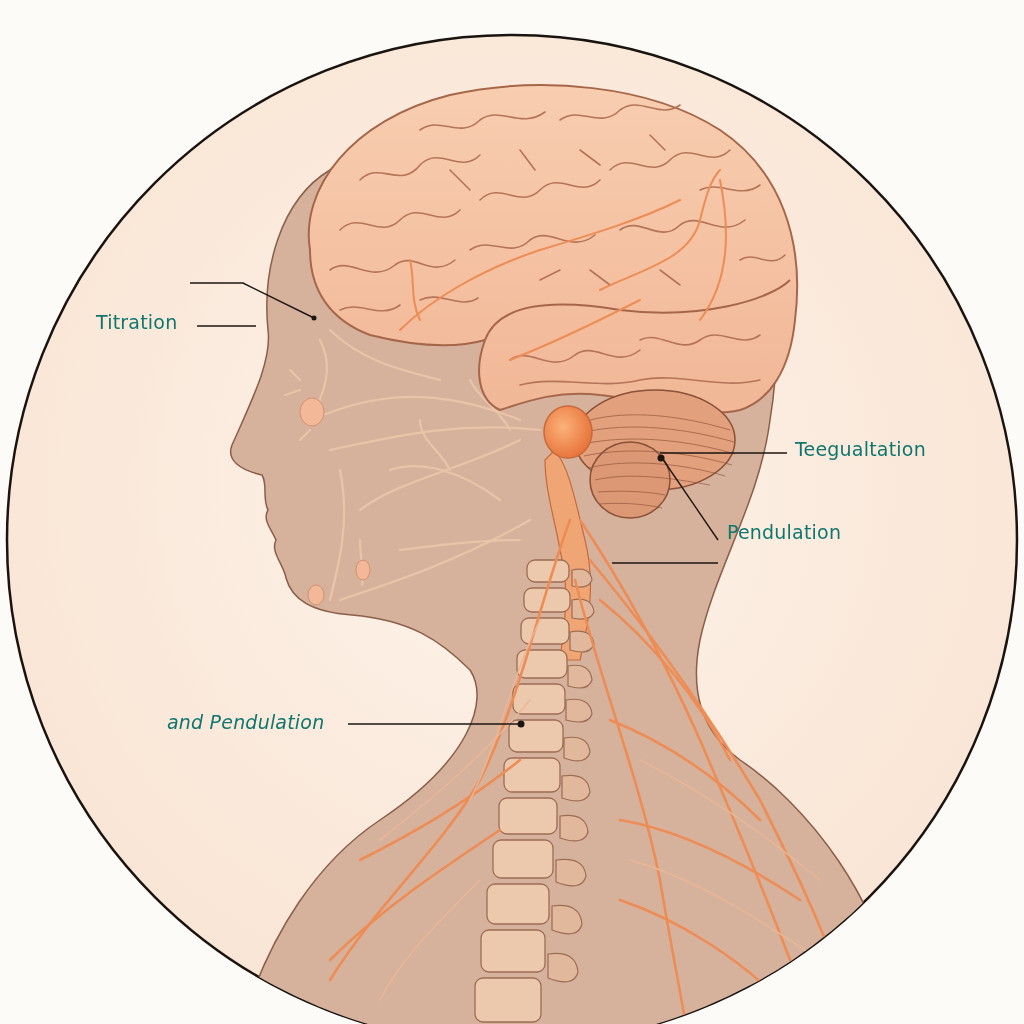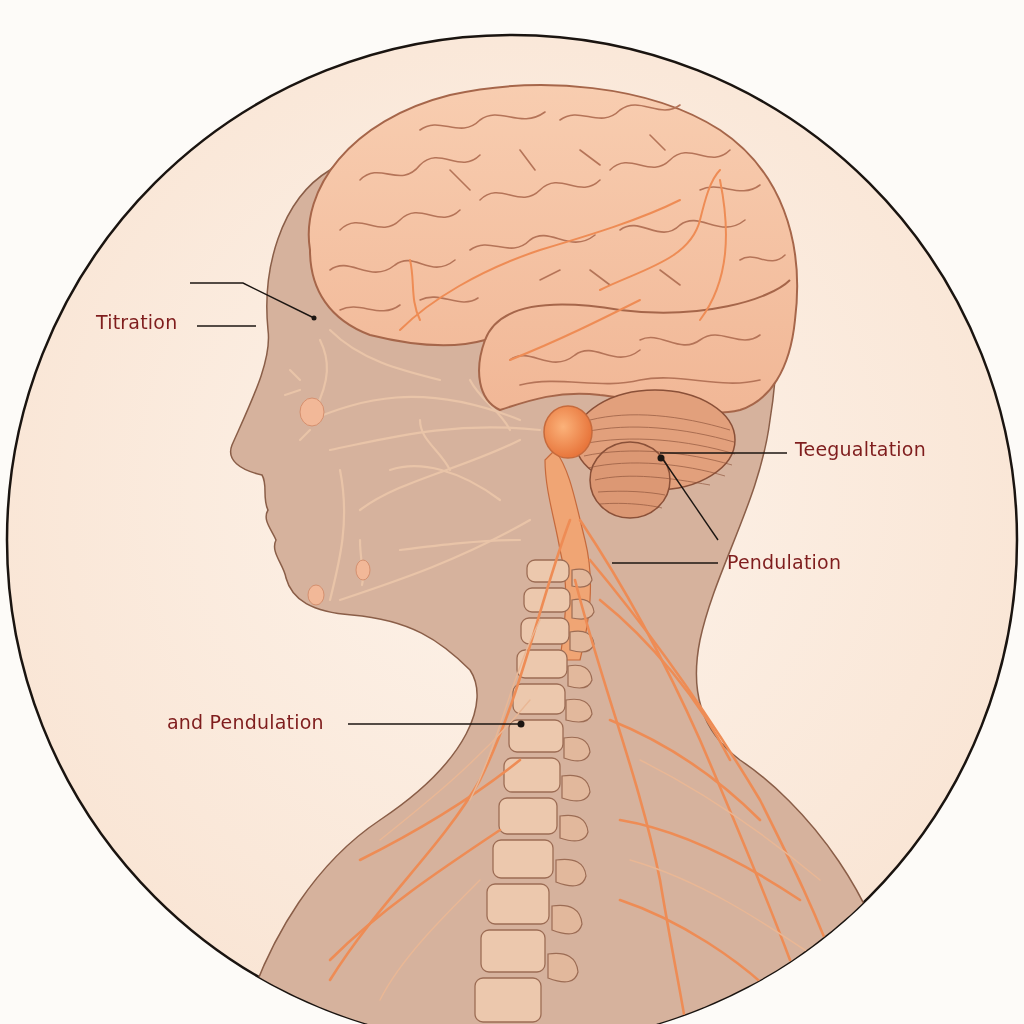--- a/index.html
+++ b/index.html
@@ -1,19 +1,19 @@
 <!DOCTYPE html>
 <html><head>
 <meta charset="utf-8">
 <style>
   html, body { margin: 0; padding: 0; background: #fdfbf8; }
   body { width: 1024px; height: 1024px; position: relative; overflow: hidden;
          font-family: "DejaVu Sans", "Liberation Sans", sans-serif; }
   #canvas { position: absolute; left: 0; top: 0; width: 1024px; height: 1024px; }
-  .label { position: absolute; font-size: 19px; color: #7f1d1d; white-space: nowrap;
+  .label { position: absolute; font-size: 19px; color: #0f766e; white-space: nowrap;
            letter-spacing: 0.2px; }
 </style>
 </head>
 <body>
 
 <svg id="canvas" viewBox="0 0 1024 1024" xmlns="http://www.w3.org/2000/svg">
   <defs>
     <clipPath id="circ">
         <circle cx="512" cy="540" r="505"></circle>
       </clipPath>
@@ -195,14 +195,14 @@
   </g>
   <g fill="#1c1612">
     <circle cx="314" cy="318" r="2.5"></circle>
     <circle cx="661" cy="458" r="3.5"></circle>
     <circle cx="521" cy="724" r="3.5"></circle>
   </g>
 </svg>
 
 <div class="label" style="left:96px; top:311px;">Titration</div>
 <div class="label" style="left:795px; top:438px;text-align:right;">Teegualtation</div>
-<div class="label" style="left:727px; top:551px;">Pendulation</div>
-<div class="label" style="left:167px; top:711px;">and Pendulation</div>
+<div class="label" style="left:727px; top:521px;">Pendulation</div>
+<div class="label" style="left:167px; top:711px;font-style:italic;">and Pendulation</div>
 
 </body></html>

